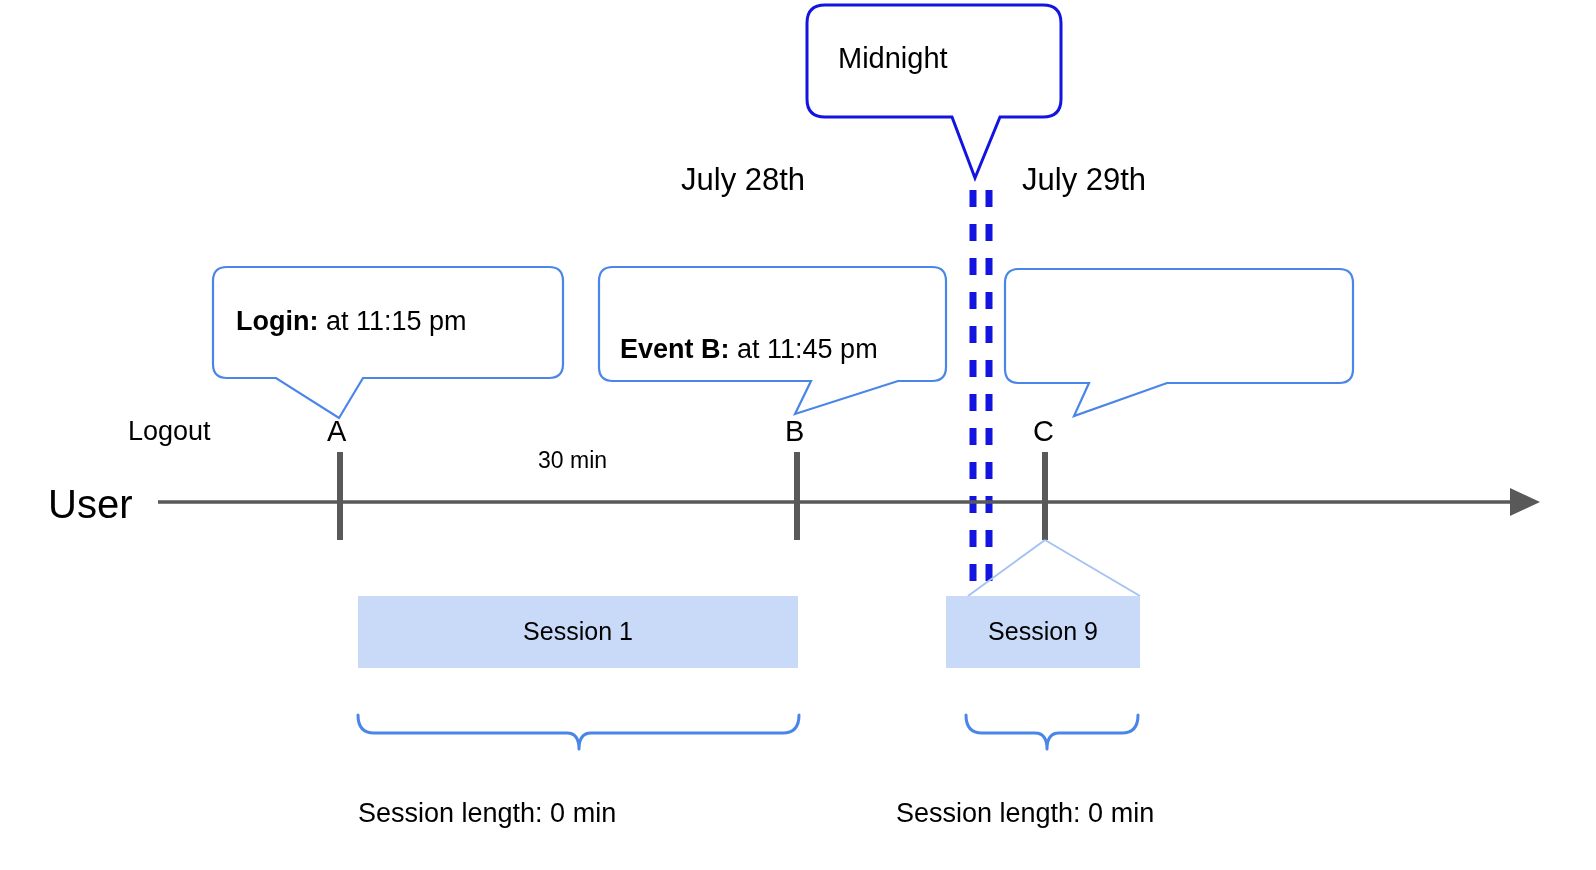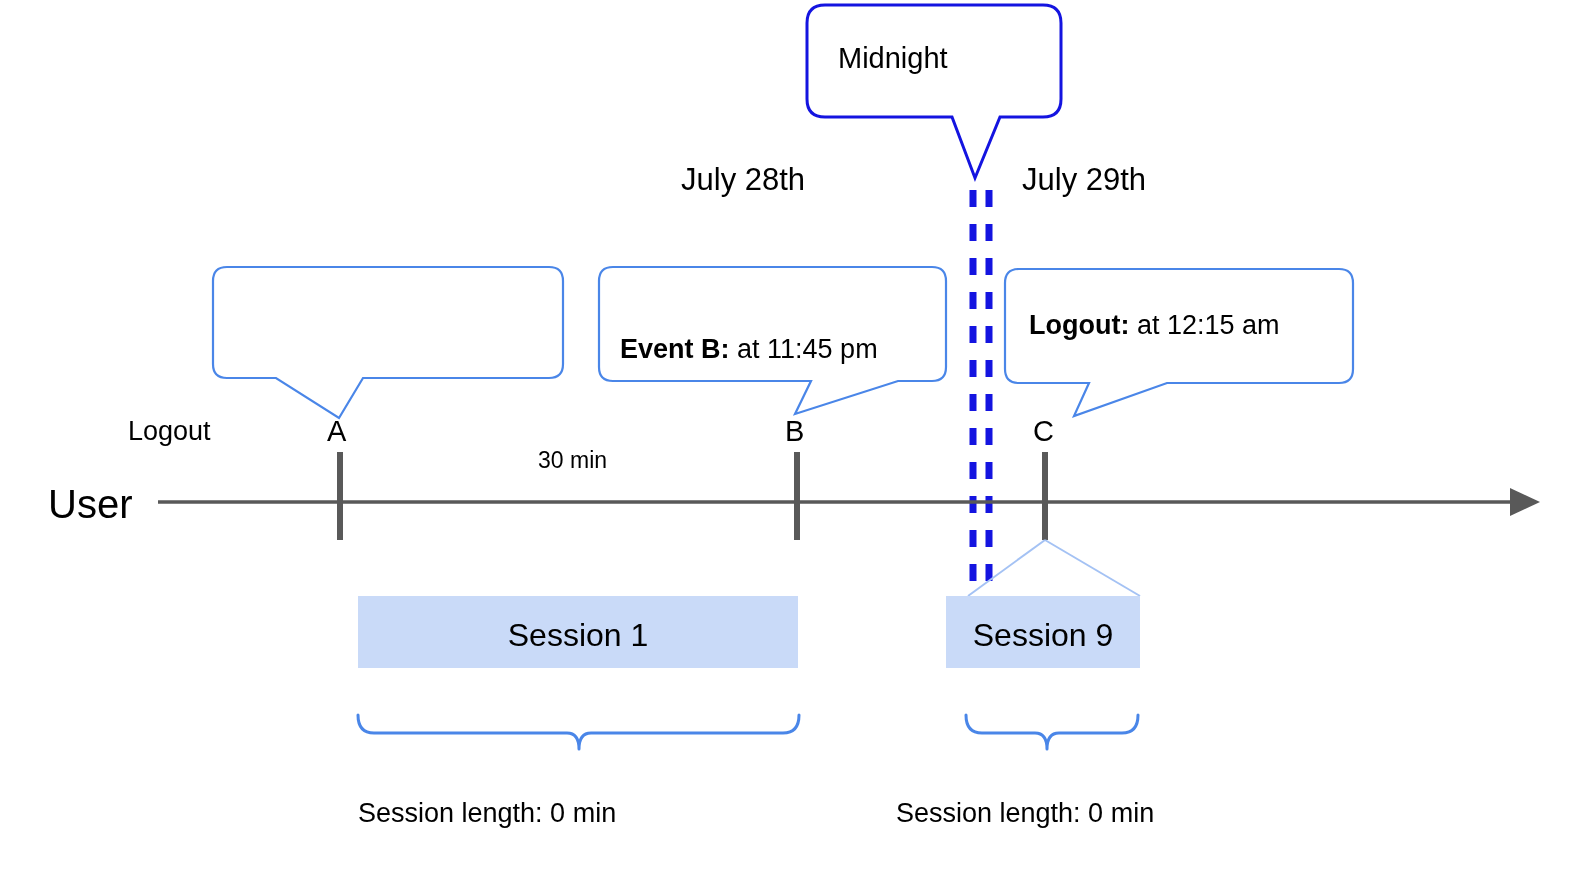--- a/index.html
+++ b/index.html
@@ -47,21 +47,21 @@
     font-size: 27px;
   }
   .user-label {
     font-size: 40px;
   }
   .dur-label {
     font-size: 23px;
   }
   .session-label {
     position: absolute;
-    font-size: 32px;
+    font-size: 25px;
     text-align: center;
     line-height: 1;
   }
   .sess-len-label {
     font-size: 27px;
   }
   .midnight-text {
     position: absolute;
     font-size: 29px;
     font-weight: normal;
@@ -162,28 +162,28 @@
              q 16 0 16 -18" fill="none" stroke="#4a86e8" stroke-width="3" stroke-linecap="round" stroke-linejoin="round"></path>
 
   </svg>
 
   <div class="midnight-text" style="left:838px; top:44px;">Midnight</div>
 
   <div class="lbl date-label" style="left:681px; top:164px;">July 28th</div>
 
   <div class="lbl date-label" style="left:1022px; top:164px;">July 29th</div>
 
+  <div class="callout-text" style="left:236px; top:308px;">
+    <b>Login:</b><span> at 11:15 pm</span>
+  </div>
 
   <div class="callout-text" style="left:620px; top:310px;margin-top:26px;">
     <b>Event B:</b><span> at 11:45 pm</span>
   </div>
 
-  <div class="callout-text" style="left:1029px; top:312px;">
-    <b>Logout:</b><span> at 12:15 am</span>
-  </div>
 
   <div class="lbl events-label" style="left:128px; top:418px;">Logout</div>
 
   <div class="lbl event-letter" style="left:327px; top:417px;">A</div>
 
   <div class="lbl event-letter" style="left:785px; top:417px;">B</div>
 
   <div class="lbl event-letter" style="left:1033px; top:417px;">C</div>
 
   <div class="lbl dur-label" style="left:538px; top:449px;">30 min</div>

